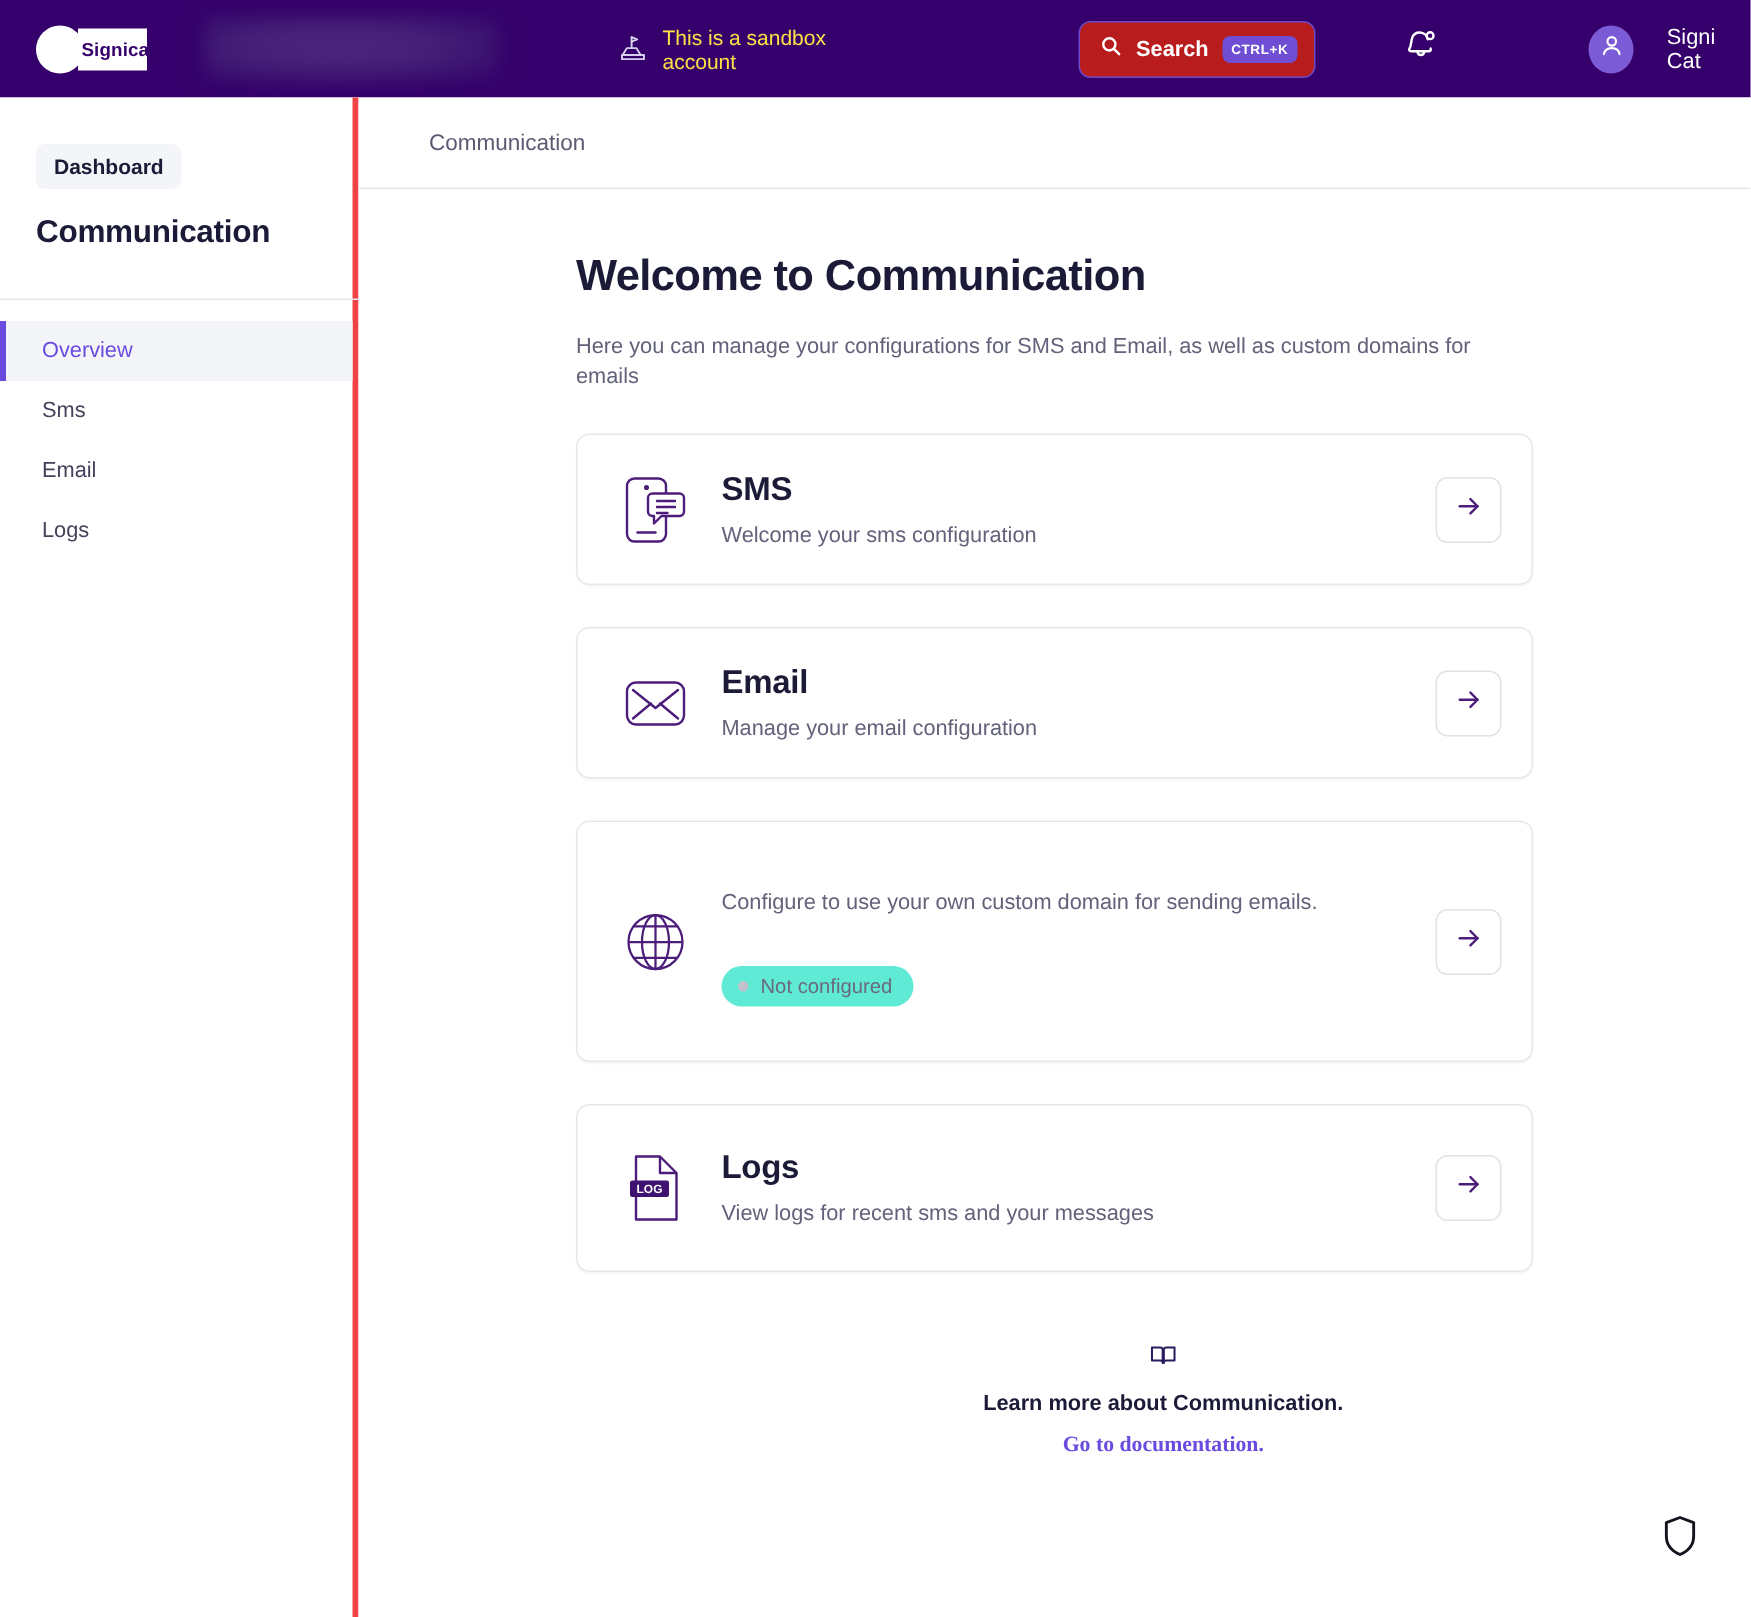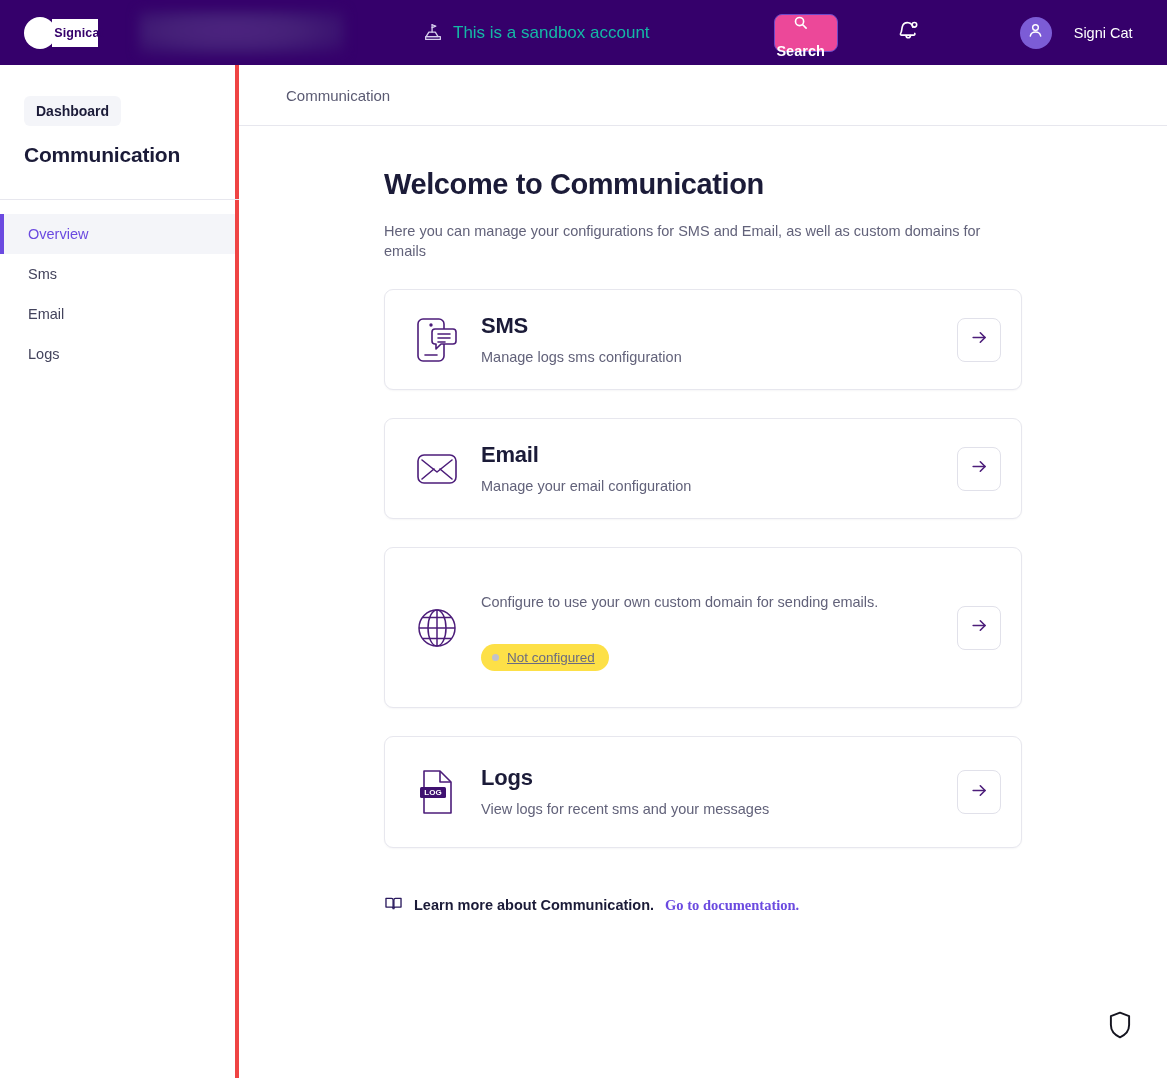--- a/index.html
+++ b/index.html
@@ -42,32 +42,31 @@
   }
   .account-blur {
     margin-left: 53px;
     width: 205px; height: 44px; border-radius: 3px;
     background: radial-gradient(ellipse at 45% 45%, #4d2480 0%, #452078 42%, #3b1270 70%, #35006b 100%);
     filter: blur(6px);
   }
   .sandbox {
     display: flex; align-items: center; gap: 9px;
     margin-left: 78px;
-    color: #14b8a6; font-size: 17px;
+    color: #fde047; font-size: 14px;
   }
   .sandbox svg { display: block; }
   .search-btn {
     margin-left: 124px;
     height: 38px; border-radius: 8px;
     border: 1px solid #6b48c9;
-    background: #ec4899;
+    background: #b91c1c;
     display: flex; align-items: center; gap: 9px;
-    padding: 0 11px 0 1px;
-    cursor: pointer;
-    flex-direction: column;
+    padding: 0 11px 0 13px;
+    cursor: pointer;
   }
   .search-btn .lbl { color: #ffffff; font-size: 14.5px; font-weight: 600; }
   .kbd {
     background: #6f4ed4; color: #ffffff;
     font-size: 9px; font-weight: 700; letter-spacing: .4px;
     border-radius: 5px; padding: 4px 6px;
   }
   .bell { margin-left: 58px; cursor: pointer; display: flex; }
   .user {
     margin-left: 98px; display: flex; align-items: center; gap: 22px;
@@ -156,43 +155,44 @@
   .card-title {
     font-size: 22px; font-weight: 700; color: #1b1b38; letter-spacing: -.2px;
   }
   .card-desc {
     margin-top: 8px; font-size: 14.5px; line-height: 20px; color: #62627a;
     max-width: 420px;
   }
   .pill {
     margin-top: 32px;
     display: inline-flex; align-items: center; gap: 8px;
-    background: #fde047; border-radius: 14px;
+    background: #5eead4; border-radius: 14px;
     padding: 6px 14px 6px 11px;
-    font-size: 13.5px; color: #6a6a80; text-decoration: underline;
+    font-size: 13.5px; color: #6a6a80;
   }
   .pill-dot { width: 7px; height: 7px; border-radius: 50%; background: #c2c2cc; }
   .go-btn {
     flex: 0 0 44px;
     width: 44px; height: 44px;
     border: 1px solid #e1e1ea; border-radius: 8px;
     background: #ffffff;
     display: flex; align-items: center; justify-content: center;
     cursor: pointer;
   }
 
   .card.sms { height: 101px; }
   .card.email { height: 101px; }
   .card.domains { height: 161px; align-items: center; }
   .card.logs { height: 112px; }
 
   .learn {
     margin-top: 46px;
     display: flex; align-items: center; gap: 11px;
     font-size: 14.5px;
+    flex-direction: column;
   }
   .learn-text { color: #1b1b38; font-weight: 600; }
   .learn-link { color: #6b4ae0; font-weight: 600; cursor: pointer; font-family: Liberation Serif, serif; }
 
   .shield-widget {
     position: absolute; right: 34px; bottom: 34px;
     cursor: pointer;
   }
 </style>
 </head>
@@ -288,21 +288,21 @@
         <svg width="44" height="50" viewBox="0 0 44 50" fill="none" stroke="#4c1d7a" stroke-width="1.6" stroke-linecap="round" stroke-linejoin="round">
           <rect x="3" y="4" width="26" height="42" rx="5"></rect>
           <circle cx="16" cy="10" r=".9" fill="#4c1d7a"></circle>
           <path d="M10 40h12"></path>
           <path d="M20 14h18a3 3 0 0 1 3 3v9a3 3 0 0 1-3 3H26l-5 5v-5h-1a3 3 0 0 1-3-3v-9a3 3 0 0 1 3-3z" fill="#ffffff"></path>
           <path d="M23 19h12M23 23h12M23 27h7"></path>
         </svg>
       </div>
       <div class="card-body">
         <div class="card-title">SMS</div>
-        <div class="card-desc">Manage logs sms configuration</div>
+        <div class="card-desc">Welcome your sms configuration</div>
       </div>
       <div class="go-btn">
         <span>
           <svg width="19" height="19" viewBox="0 0 24 24" fill="none" stroke="#4c1d7a" stroke-width="2" stroke-linecap="round" stroke-linejoin="round">
             <path d="M4 12h15"></path>
               <path d="M13 6l6 6-6 6"></path>
           </svg>
         </span>
       </div>
     </div>

